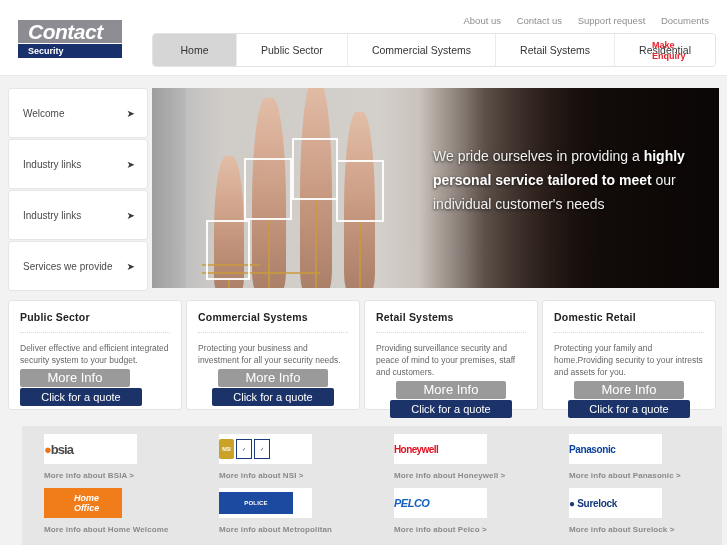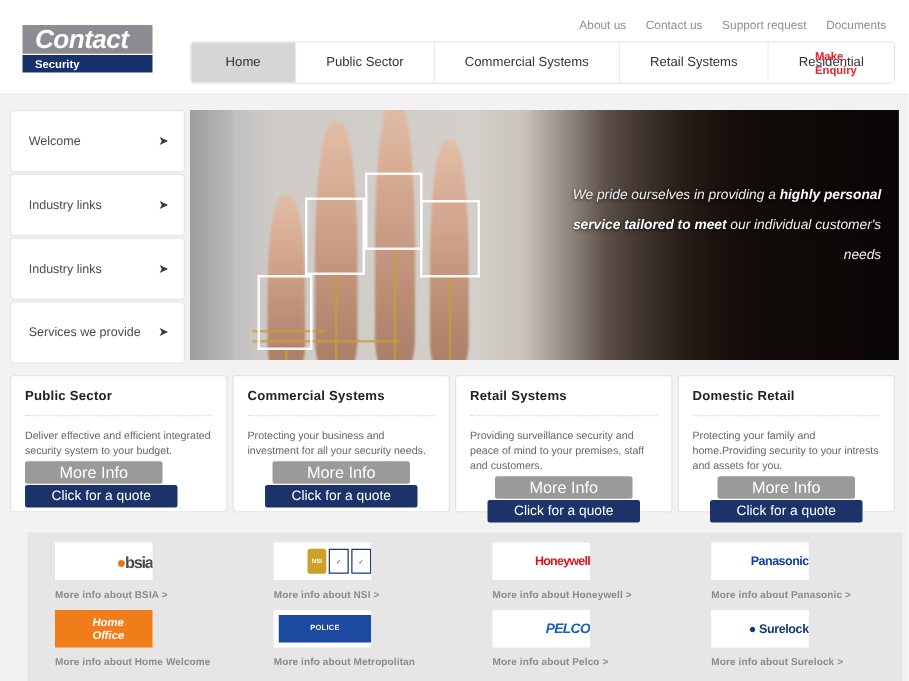--- a/index.html
+++ b/index.html
@@ -96,23 +96,22 @@
   .t1 { left: 76px; top: 192px; width: 2px; height: 8px; }
   .t2 { left: 116px; top: 132px; width: 2px; height: 68px; }
   .t3 { left: 163px; top: 112px; width: 2px; height: 88px; }
   .t4 { left: 207px; top: 134px; width: 2px; height: 66px; }
   .t5 { left: 50px; top: 176px; width: 58px; height: 2px; }
   .t6 { left: 50px; top: 184px; width: 118px; height: 2px; }
   .hero-dark { position: absolute; right: 0; top: 0; width: 300px; height: 100%;
     background: linear-gradient(90deg, rgba(20,13,10,0) 0%, rgba(26,17,13,.55) 22%, rgba(16,10,8,.88) 55%, rgba(10,6,5,.97) 100%); }
   .hero-text {
     position: absolute; right: 14px; top: 56px; width: 272px;
-    color: #f2f2f2; font-size: 11px; line-height: 24px; text-align: right;
+    color: #f2f2f2; font-size: 14px; line-height: 24px; text-align: left;
     text-shadow: 0 1px 3px rgba(0,0,0,.8);
-    font-style: italic;
   }
   .hero-text b { font-weight: bold; color: #ffffff; }
 
   
   .cards { position: absolute; left: 8px; top: 300px; width: 711px; display: flex; gap: 4px; }
   .card {
     width: 174px; height: 110px; background: #ffffff;
     border: 1px solid #e4e4e4; border-radius: 3px;
     padding: 10px 11px 0 11px;
   }
@@ -130,22 +129,22 @@
     padding: 1px 0; border-radius: 2px;
   }
   .card:first-child .btn-more { margin-left: 0; margin-right: auto; }
   .card:first-child .btn-quote { margin-left: 0; margin-right: auto; }
 
   
   .partners { position: absolute; left: 22px; top: 426px; width: 700px; height: 119px; background: #e6e6e6; }
   .prow { display: flex; }
   .pcell { width: 175px; padding-top: 8px; }
   .plogo {
-    width: 78px; height: 30px; background: #ffffff; margin-left: 22px;
-    display: flex; align-items: center; justify-content: flex-end; overflow: hidden;
+    width: 93px; height: 30px; background: #ffffff; margin-left: 22px;
+    display: flex; align-items: center; justify-content: flex-start; overflow: hidden;
   }
   .plink { font-size: 8px; font-weight: bold; color: #8a8a8a; margin: 7px 0 0 22px; letter-spacing: .1px; }
 
   
   .lg-bsia { font-size: 13px; font-weight: bold; color: #4a4a4a; letter-spacing: -1px; }
   .lg-bsia i { color: #e8751a; font-style: normal; }
   .lg-nsi { display: flex; gap: 2px; align-items: center; }
   .lg-nsi .b { width: 16px; height: 20px; background: #ffffff; border: 1px solid #1a3a7a;
     font-size: 5px; color: #1a3a7a; display: flex; align-items: center; justify-content: center; }
   .lg-nsi .gold { width: 15px; height: 20px; background: #c9a227; border-radius: 2px;

